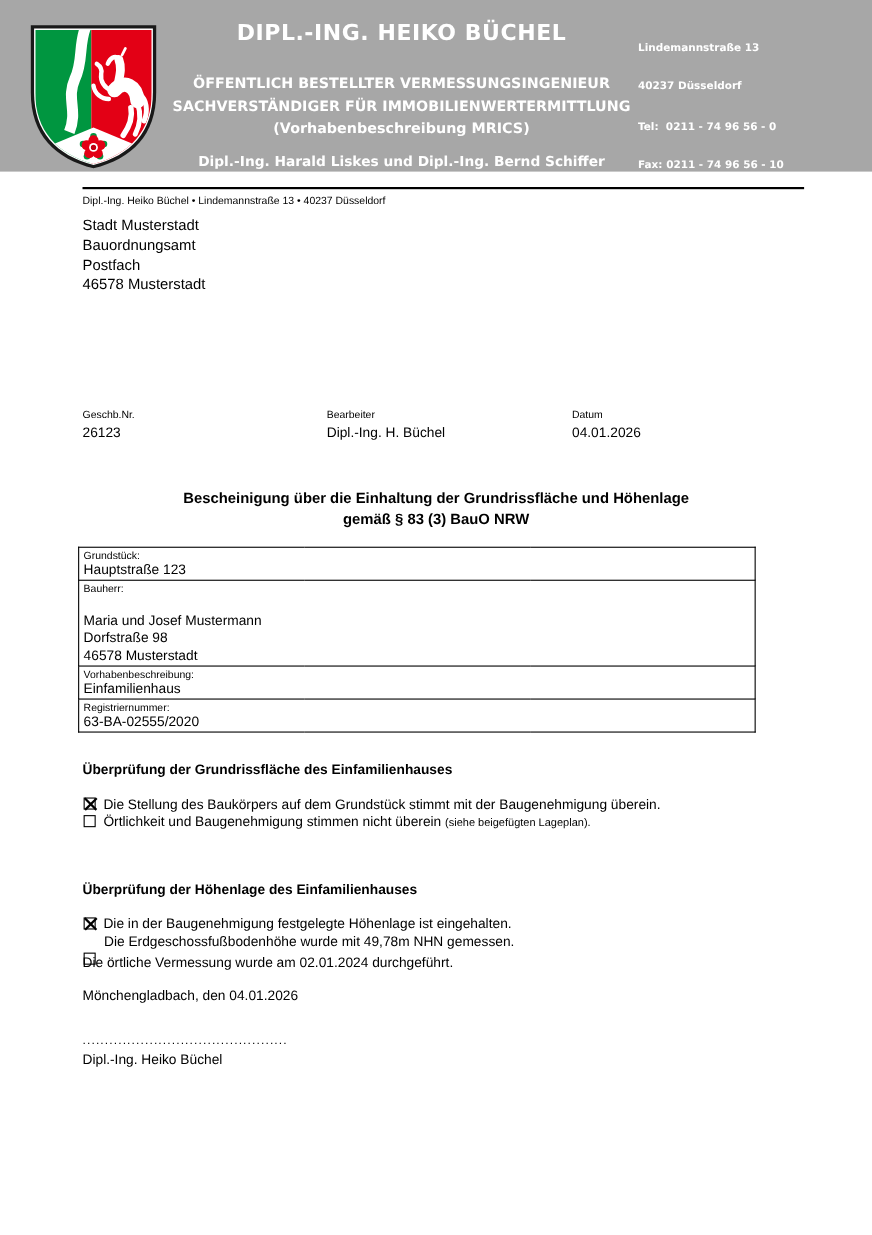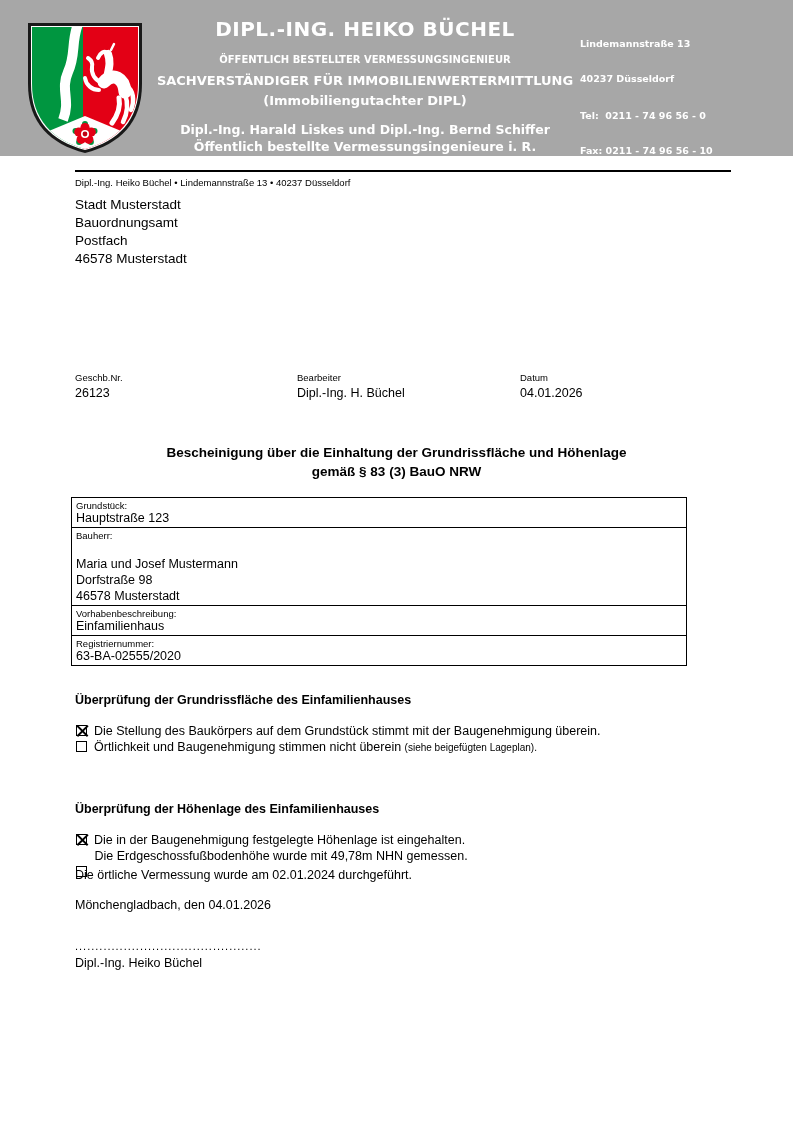--- a/index.html
+++ b/index.html
@@ -12,21 +12,21 @@
   .letterhead {
     position:absolute; top:0; left:0; width:793px; height:156px;
     background:#a7a7a7;
   }
   .coat { position:absolute; left:25px; top:20px; width:120px; height:136px; }
   .lh-center {
     position:absolute; left:155px; top:16px; width:420px; text-align:center;
     color:#fff; font-family:"DejaVu Sans", sans-serif; font-weight:bold;
   }
   .lh-title { font-size:20px; letter-spacing:0.5px; line-height:26px; }
-  .lh-sub1 { font-size:10px; margin-top:9px; line-height:17px; }
+  .lh-sub1 { font-size:13px; margin-top:26px; line-height:17px; }
   .lh-sub2 { font-size:13px; margin-top:4px; line-height:17px; }
   .lh-sub3 { font-size:13px; margin-top:3px; line-height:17px; }
   .lh-partners1 { font-size:12.5px; margin-top:13px; line-height:16px; }
   .lh-partners2 { font-size:12.5px; margin-top:1px; line-height:16px; }
   .lh-contact {
     position:absolute; left:580px; top:15px; width:210px;
     color:#fff; font-family:"DejaVu Sans", sans-serif; font-weight:bold;
     font-size:9.5px; line-height:11.5px; white-space:pre;
   }
   .lh-contact .grp2 { margin-top:3px; }
@@ -128,21 +128,21 @@
           <circle r="4" fill="#ffffff"></circle>
           <circle r="2.4" fill="#c00012"></circle>
         </g>
       </g>
     </svg>
 
     <div class="lh-center">
       <div class="lh-title">DIPL.-ING. HEIKO BÜCHEL</div>
       <div class="lh-sub1">ÖFFENTLICH BESTELLTER VERMESSUNGSINGENIEUR</div>
       <div class="lh-sub2">SACHVERSTÄNDIGER  FÜR IMMOBILIENWERTERMITTLUNG</div>
-      <div class="lh-sub3">(Immobiliengutachter DIPL)</div>
+      <div class="lh-sub3">(Vorhabenbeschreibung MRICS)</div>
       <div class="lh-partners1">Dipl.-Ing. Harald Liskes und Dipl.-Ing. Bernd Schiffer</div>
       <div class="lh-partners2">Öffentlich bestellte Vermessungsingenieure i. R.</div>
     </div>
 
     <div class="lh-contact">
       <div>Lindemannstraße 13</div>
       <div>40237 Düsseldorf</div>
       <div class="grp2">Tel:  0211 - 74 96 56 - 0</div>
       <div>Fax: 0211 - 74 96 56 - 10</div>
       <div>E-Mail: info@buechel-kitzhoefer.de</div>

